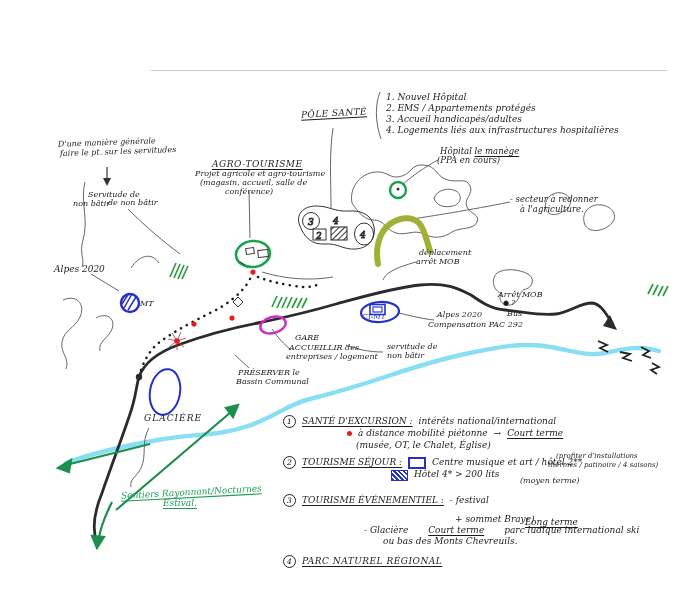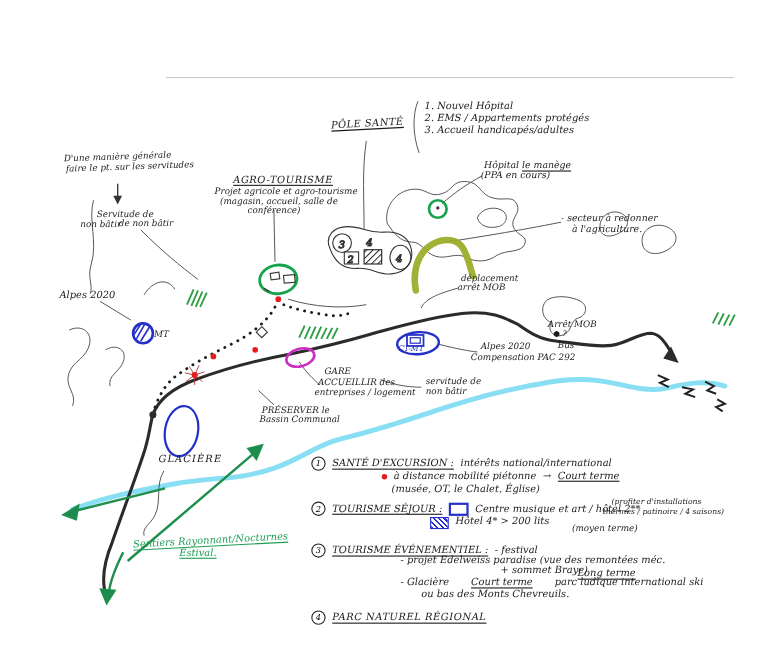--- a/index.html
+++ b/index.html
@@ -150,20 +150,21 @@
       <path d="M 652,363 l 7,4 -8,3 6,4"></path>
     </g>
   </svg>
 
   <div class="rule"></div>
 
   <div class="hw sz9 u" style="left:301px;top:109px;transform:rotate(-3deg);letter-spacing:.4px;">PÔLE SANTÉ</div>
   <div class="hw sz9" style="left:386px;top:93px;">1. Nouvel Hôpital</div>
   <div class="hw sz9" style="left:386px;top:104px;">2. EMS / Appartements protégés</div>
   <div class="hw sz9" style="left:386px;top:115px;">3. Accueil handicapés/adultes</div>
+  <div class="hw sz9" style="left:386px;top:126px;">4. Logements liés aux infrastructures hospitalières</div>
 
   <div class="hw" style="left:440px;top:147px;"><span>Hôpital</span> <span class="u">le manège</span></div>
   <div class="hw" style="left:437px;top:156px;">(PPA en cours)</div>
 
   <div class="hw" style="left:510px;top:195px;">- secteur à redonner</div>
   <div class="hw" style="left:520px;top:205px;">à l'agriculture.</div>
 
   <div class="hw sz8" style="left:58px;top:139px;transform:rotate(-2deg);">D'une manière générale</div>
   <div class="hw sz8" style="left:60px;top:148px;transform:rotate(-2deg);">faire le pt. sur les servitudes</div>
   <div class="hw sz8" style="left:108px;top:158px;margin-top:41px;">de non bâtir</div>
@@ -229,21 +230,20 @@
     <span class="legend-rect-h"></span>
     <span class="hw sz9" style="position:static;">Hôtel 4* &gt; 200 lits</span>
   </div>
   <div class="hw sz8" style="left:520px;top:477px;">(moyen terme)</div>
 
   <div class="row" style="left:283px;top:494px;">
     <span class="num-circle">3</span>
     <span class="hw sz9 u" style="position:static;">TOURISME ÉVÉNEMENTIEL :</span>
     <span class="hw sz9" style="position:static;">- festival</span>
   </div>
-  <div class="hw sz9" style="left:364px;top:506px;">- projet Edelweiss paradise (vue des remontées méc.</div>
   <div class="hw sz9" style="left:455px;top:515px;">+ sommet Braye)</div>
   <div class="hw sz9 u" style="left:525px;top:518px;">Long terme</div>
   <div class="row" style="left:364px;top:526px;gap:20px;">
     <span class="hw sz9" style="position:static;">- Glacière</span>
     <span class="hw sz9 u" style="position:static;">Court terme</span>
     <span class="hw sz9" style="position:static;">parc ludique international ski</span>
   </div>
   <div class="hw sz9" style="left:383px;top:537px;">ou bas des Monts Chevreuils.</div>
 
   <div class="row" style="left:283px;top:555px;">

